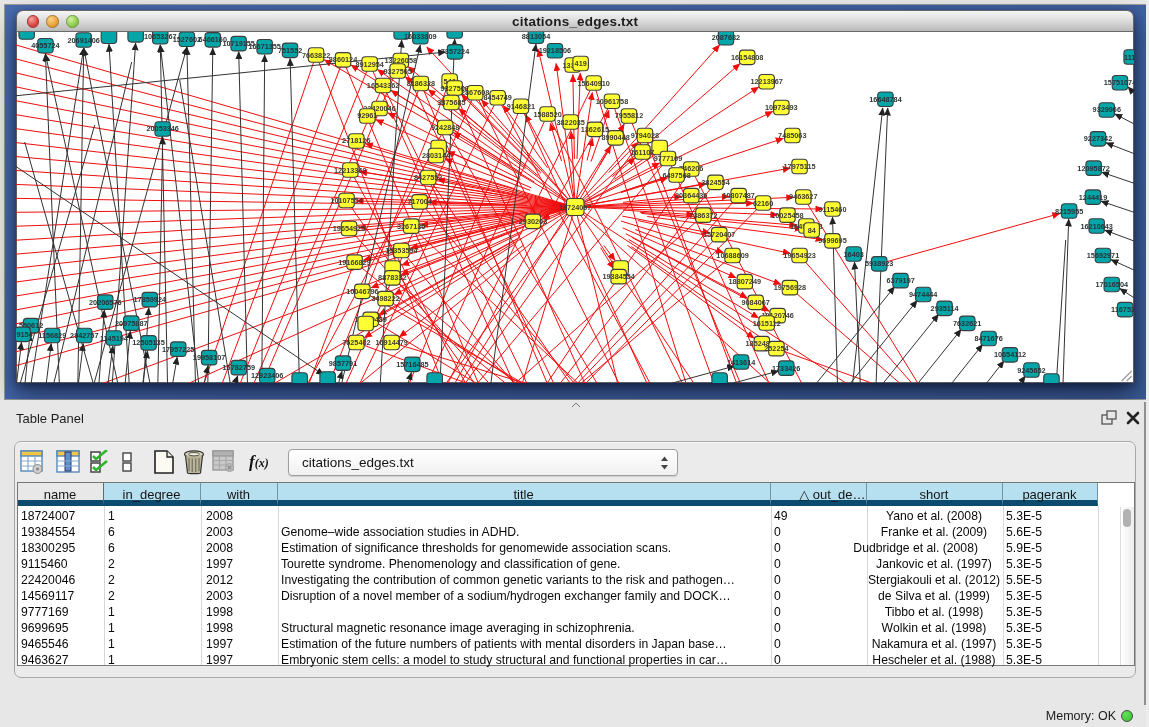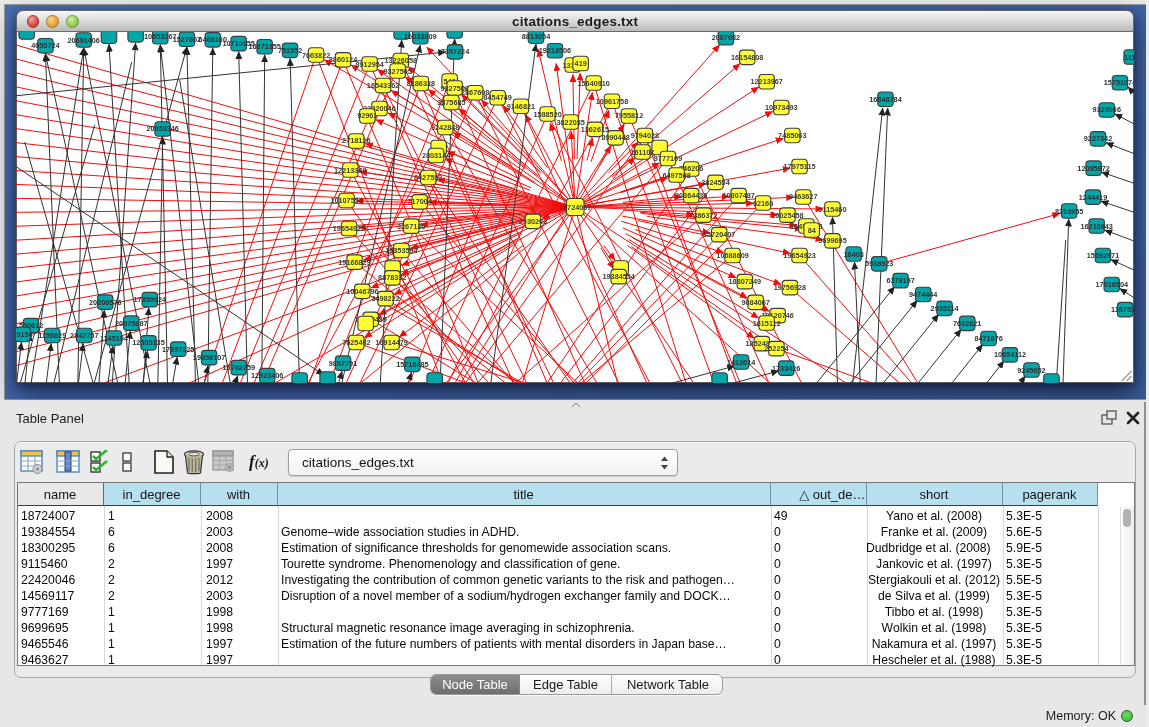--- a/index.html
+++ b/index.html
@@ -10,21 +10,21 @@
  box-shadow:0 12px 26px rgba(5,10,30,.55), 0 3px 9px rgba(5,10,30,.42);border-radius:7px 7px 0 0}
 #tbar{position:absolute;left:0;top:0;width:100%;height:22.5px;border-radius:7px 7px 0 0;
  background:linear-gradient(#f6f6f6,#d8d8d8 55%,#b9b9b9);border:1px solid #666;border-bottom:1px solid #6a6a6a}
 #tbar .tl{position:absolute;top:4.5px;width:12.5px;height:12.5px;border-radius:50%}
 #title{position:absolute;top:3.5px;left:0;width:100%;text-align:center;font-size:13.5px;font-weight:700;color:#1c1c1c;letter-spacing:.2px}
 #canvas{position:absolute;left:0;top:22.5px;width:1117.7px;height:350.5px;background:#fff;border:1px solid #5d5d5d;border-top:none}
 #tablepanel{position:absolute;left:0;top:400px;width:1149px;height:327px;background:#e7e7e7}
 #tp-head{position:absolute;left:0;top:2px;width:1145px;height:34px;color:#1d1d1d;font-size:13px}
 #innerpanel{position:absolute;left:14px;top:41px;width:1122px;height:237px;background:#ebebeb;border:1px solid #a8a8a8;border-radius:7px;box-shadow:inset 0 1px 0 #f8f8f8}
 #tablebox{position:absolute;left:16.5px;top:81.5px;width:1118.5px;height:184.5px;background:#fff;border:1px solid #777}
-.hcell{position:absolute;top:0;height:23.5px;background:#b6dfef;border-right:1px solid #6d95a5;border-bottom:1px solid #0c4a6e;font-size:13px;color:#151515;text-align:center;line-height:23px}
+.hcell{position:absolute;top:0;height:23.5px;background:#b6dfef;border-right:1px solid #6d95a5;border-bottom:6px solid #0c4a6e;font-size:13px;color:#151515;text-align:center;line-height:23px}
 .row{position:absolute;left:0;width:100%;height:16px;font-size:12.2px;color:#090909;white-space:nowrap}
 .row span{position:absolute;top:1px}
 .vline{position:absolute;top:23.5px;width:1px;height:159px;background:#d7d7d7}
 #tabs{position:absolute;left:430px;top:274px;width:293px;height:21px;border:1px solid #9a9a9a;border-radius:6px;background:linear-gradient(#fff,#ececec);font-size:13px;color:#1a1a1a;box-shadow:0 1px 0 rgba(255,255,255,.7)}
 #tabs .seg{position:absolute;top:0;height:100%;text-align:center;line-height:20px}
 #seg1{left:0;width:89px;background:linear-gradient(#8d8d8d,#6e6e6e);color:#fff;border-radius:5px 0 0 5px;border-right:1px solid #888}
 #seg2{left:89px;width:92px;border-right:1px solid #aaa}
 #seg3{left:181px;width:112px}
 #memory{position:absolute;right:33px;top:309px;font-size:12.5px;color:#1a1a1a}
 #memdot{position:absolute;right:16px;top:310px;width:12px;height:12px;border-radius:50%;background:radial-gradient(circle at 35% 30%,#66e055,#2ec42e);border:1.5px solid #4a4a4a}
@@ -665,21 +665,21 @@
       <span style="left:774px">0</span>
       <span style="left:866px;width:136px;text-align:center">Franke et al. (2009)</span>
       <span style="left:1006px">5.6E-5</span>
     </div>
 <div class="row" style="top:140px">
       <span style="left:21px">18300295</span>
       <span style="left:108px">6</span>
       <span style="left:206px">2008</span>
       <span style="left:281px">Estimation of significance thresholds for genomewide association scans.</span>
       <span style="left:774px">0</span>
-      <span style="left:866px;width:136px;text-align:left">Dudbridge et al. (2008)</span>
+      <span style="left:842px;width:136px;text-align:right">Dudbridge et al. (2008)</span>
       <span style="left:1006px">5.9E-5</span>
     </div>
 <div class="row" style="top:156px">
       <span style="left:21px">9115460</span>
       <span style="left:108px">2</span>
       <span style="left:206px">1997</span>
       <span style="left:281px">Tourette syndrome. Phenomenology and classification of gene.</span>
       <span style="left:774px">0</span>
       <span style="left:866px;width:136px;text-align:center">Jankovic et al. (1997)</span>
       <span style="left:1006px">5.3E-5</span>
@@ -725,29 +725,25 @@
       <span style="left:206px">1997</span>
       <span style="left:281px">Estimation of the future numbers of patients with mental disorders in Japan base…</span>
       <span style="left:774px">0</span>
       <span style="left:866px;width:136px;text-align:center">Nakamura et al. (1997)</span>
       <span style="left:1006px">5.3E-5</span>
     </div>
 <div class="row" style="top:252px">
       <span style="left:21px">9463627</span>
       <span style="left:108px">1</span>
       <span style="left:206px">1997</span>
+      <span style="left:281px">Embryonic stem cells: a model to study structural and functional properties in car…</span>
       <span style="left:774px">0</span>
       <span style="left:866px;width:136px;text-align:center">Hescheler et al. (1988)</span>
       <span style="left:1006px">5.3E-5</span>
     </div>
  <div id="scrollbar">
       <div id="thumb"></div>
     </div>
- <div id="tabs">
-   <div class="seg" id="seg1">Node Table</div>
-   <div class="seg" id="seg2">Edge Table</div>
-   <div class="seg" id="seg3">Network Table</div>
- </div>
  <div id="memory">Memory: OK</div>
  <div id="memdot"></div>
 </div>
 <div id="rightline"></div>
 <div id="rightstrip"></div>
 
 </body></html>

